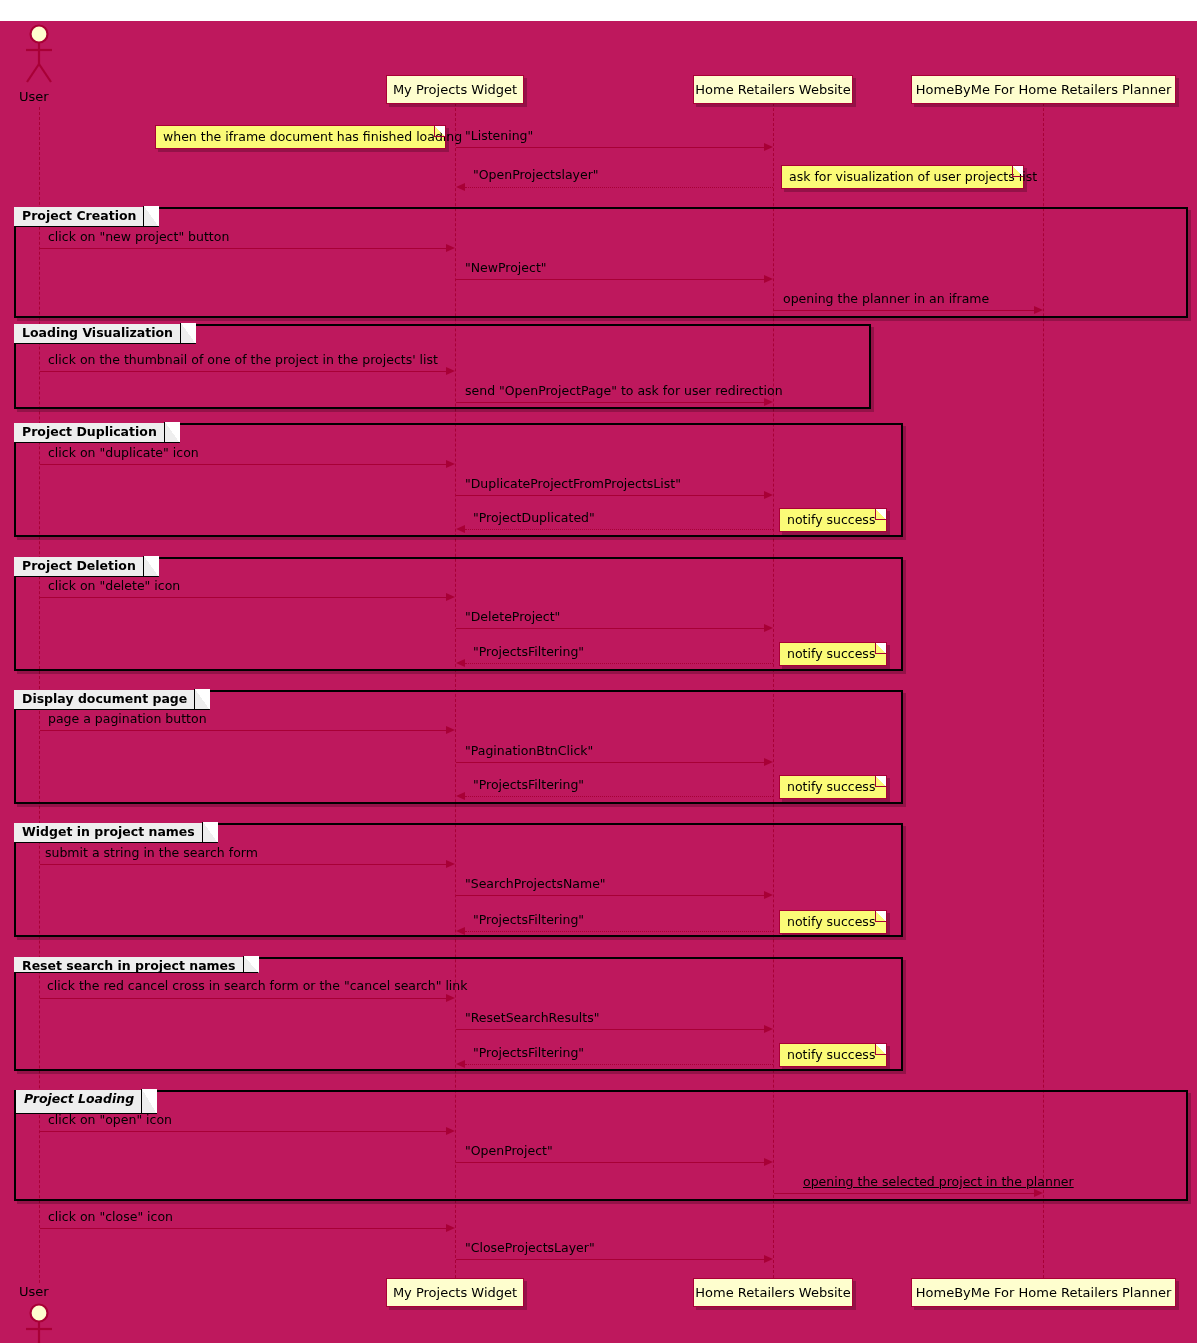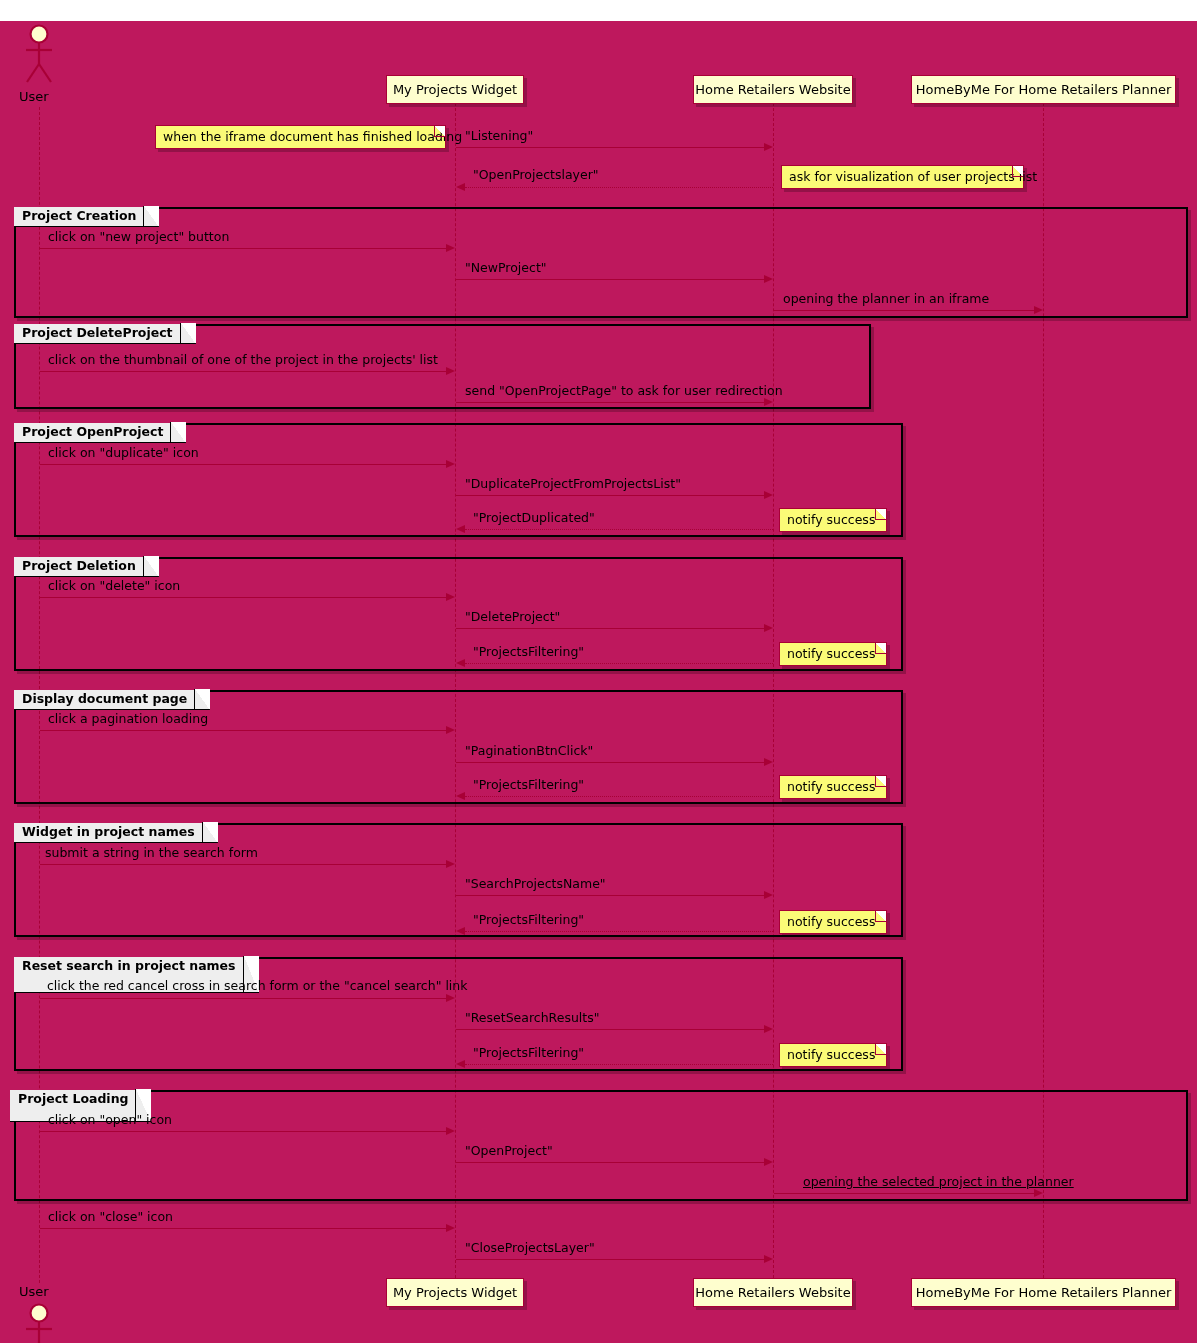--- a/index.html
+++ b/index.html
@@ -131,32 +131,32 @@
 
   <div class="msg-label" style="left:465px;top:241px;">"NewProject"</div>
   <div class="msg-line" style="left:456px;top:258px;width:309px;"></div>
   <div class="arrow right" style="left:764px;top:253.5px;"></div>
 
   <div class="msg-label" style="left:783px;top:272px;">opening the planner in an iframe</div>
   <div class="msg-line" style="left:774px;top:289px;width:261px;"></div>
   <div class="arrow right" style="left:1034px;top:284.5px;"></div>
 
   <div class="grp" style="left:14px;top:303px;width:857px;height:85px;"></div>
-  <div class="grp-tab" style="left:14px;top:303px;height:20px;">Project DeleteProject</div>
+  <div class="grp-tab" style="left:14px;top:303px;height:20px;">Loading Visualization</div>
 
   <div class="msg-label" style="left:48px;top:333px;">click on the thumbnail of one of the project in the projects' list</div>
   <div class="msg-line" style="left:40px;top:350px;width:407px;"></div>
   <div class="arrow right" style="left:446px;top:345.5px;"></div>
 
   <div class="msg-label" style="left:465px;top:364px;">send "OpenProjectPage" to ask for user redirection</div>
   <div class="msg-line" style="left:456px;top:381px;width:309px;"></div>
   <div class="arrow right" style="left:764px;top:376.5px;"></div>
 
   <div class="grp" style="left:14px;top:402px;width:889px;height:114px;"></div>
-  <div class="grp-tab" style="left:14px;top:402px;height:20px;">Project OpenProject</div>
+  <div class="grp-tab" style="left:14px;top:402px;height:20px;">Project Duplication</div>
 
   <div class="msg-label" style="left:48px;top:426px;">click on "duplicate" icon</div>
   <div class="msg-line" style="left:40px;top:443px;width:407px;"></div>
   <div class="arrow right" style="left:446px;top:438.5px;"></div>
 
   <div class="msg-label" style="left:465px;top:457px;">"DuplicateProjectFromProjectsList"</div>
   <div class="msg-line" style="left:456px;top:474px;width:309px;"></div>
   <div class="arrow right" style="left:764px;top:469.5px;"></div>
 
   <div class="msg-label" style="left:473px;top:491px;">"ProjectDuplicated"</div>
@@ -184,21 +184,21 @@
   <div class="arrow left" style="left:456px;top:637.5px;"></div>
 
   <div class="note" style="left:779px;top:621px;width:108px;height:24px;">
     <span>notify success</span>
     <span class="fold"></span>
   </div>
 
   <div class="grp" style="left:14px;top:669px;width:889px;height:114px;"></div>
   <div class="grp-tab" style="left:14px;top:669px;height:20px;">Display document page</div>
 
-  <div class="msg-label" style="left:48px;top:692px;">click a pagination loading</div>
+  <div class="msg-label" style="left:48px;top:692px;">page a pagination button</div>
   <div class="msg-line" style="left:40px;top:709px;width:407px;"></div>
   <div class="arrow right" style="left:446px;top:704.5px;"></div>
 
   <div class="msg-label" style="left:465px;top:724px;">"PaginationBtnClick"</div>
   <div class="msg-line" style="left:456px;top:741px;width:309px;"></div>
   <div class="arrow right" style="left:764px;top:736.5px;"></div>
 
   <div class="msg-label" style="left:473px;top:758px;">"ProjectsFiltering"</div>
   <div class="msg-line dashed" style="left:465px;top:775px;width:308px;"></div>
   <div class="arrow left" style="left:456px;top:770.5px;"></div>
@@ -222,41 +222,41 @@
   <div class="msg-label" style="left:473px;top:893px;">"ProjectsFiltering"</div>
   <div class="msg-line dashed" style="left:465px;top:910px;width:308px;"></div>
   <div class="arrow left" style="left:456px;top:905.5px;"></div>
 
   <div class="note" style="left:779px;top:889px;width:108px;height:24px;">
     <span>notify success</span>
     <span class="fold"></span>
   </div>
 
   <div class="grp" style="left:14px;top:936px;width:889px;height:114px;"></div>
-  <div class="grp-tab" style="left:14px;top:936px;height:36px;">Reset search in project names</div>
+  <div class="grp-tab" style="left:14px;top:936px;height:16px;">Reset search in project names</div>
 
   <div class="msg-label" style="left:47px;top:959px;">click the red cancel cross in search form or the "cancel search" link</div>
   <div class="msg-line" style="left:40px;top:977px;width:407px;"></div>
   <div class="arrow right" style="left:446px;top:972.5px;"></div>
 
   <div class="msg-label" style="left:465px;top:991px;">"ResetSearchResults"</div>
   <div class="msg-line" style="left:456px;top:1008px;width:309px;"></div>
   <div class="arrow right" style="left:764px;top:1003.5px;"></div>
 
   <div class="msg-label" style="left:473px;top:1026px;">"ProjectsFiltering"</div>
   <div class="msg-line dashed" style="left:465px;top:1043px;width:308px;"></div>
   <div class="arrow left" style="left:456px;top:1038.5px;"></div>
 
   <div class="note" style="left:779px;top:1022px;width:108px;height:24px;">
     <span>notify success</span>
     <span class="fold"></span>
   </div>
 
   <div class="grp" style="left:14px;top:1069px;width:1174px;height:111px;"></div>
-  <div class="grp-tab" style="left:10px;top:1069px;height:32px;">Project Loading</div>
+  <div class="grp-tab" style="left:16px;top:1069px;height:24px;font-style:italic;">Project Loading</div>
 
   <div class="msg-label" style="left:48px;top:1093px;">click on "open" icon</div>
   <div class="msg-line" style="left:40px;top:1110px;width:407px;"></div>
   <div class="arrow right" style="left:446px;top:1105.5px;"></div>
 
   <div class="msg-label" style="left:465px;top:1124px;">"OpenProject"</div>
   <div class="msg-line" style="left:456px;top:1141px;width:309px;"></div>
   <div class="arrow right" style="left:764px;top:1136.5px;"></div>
 
   <div class="msg-label" style="left:803px;top:1155px;text-decoration:underline;">opening the selected project in the planner</div>

